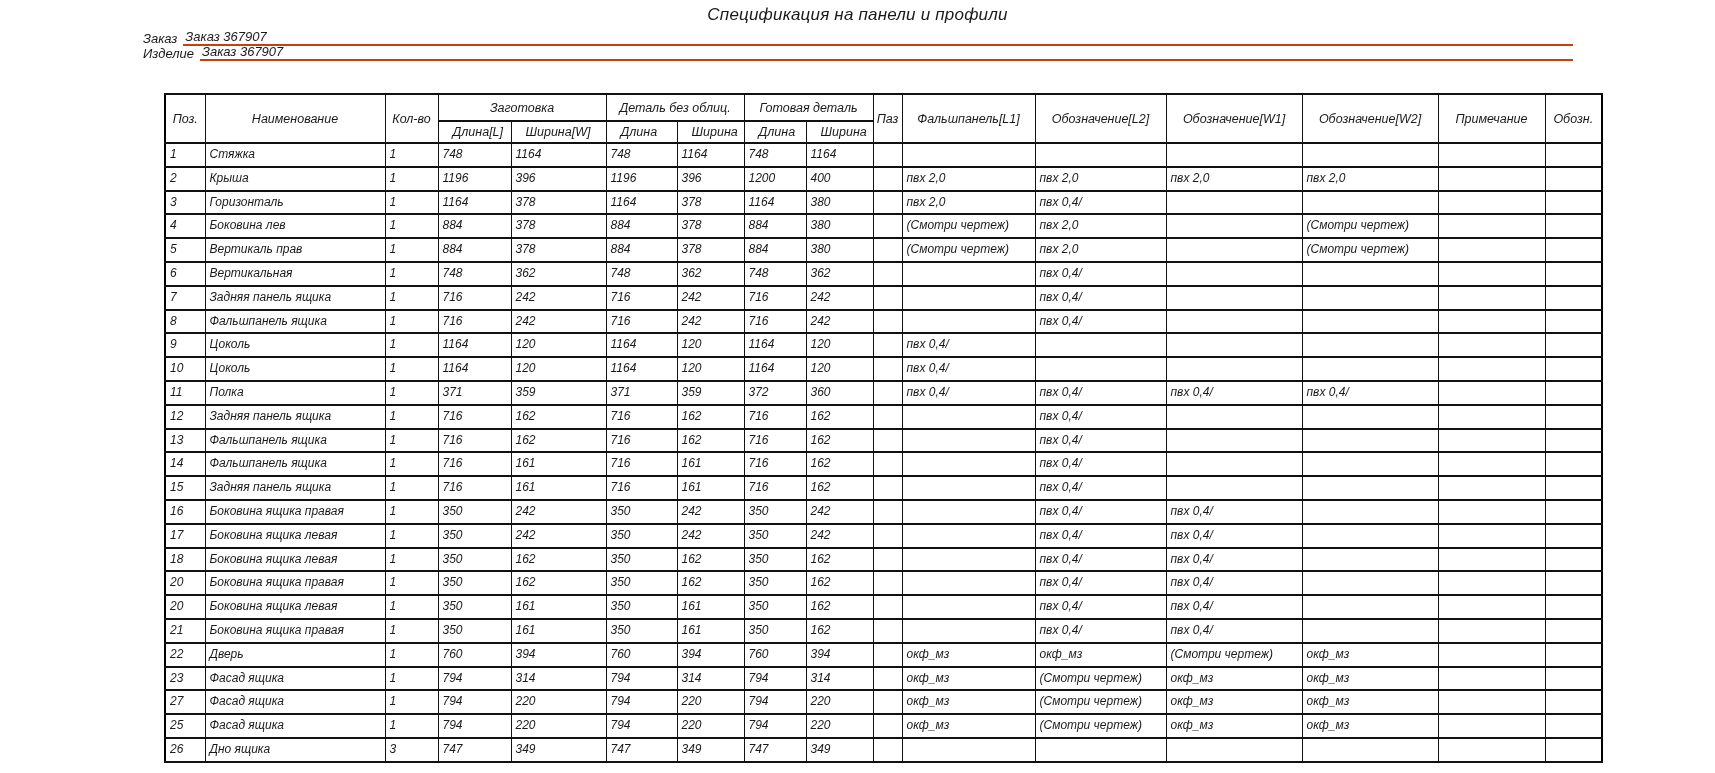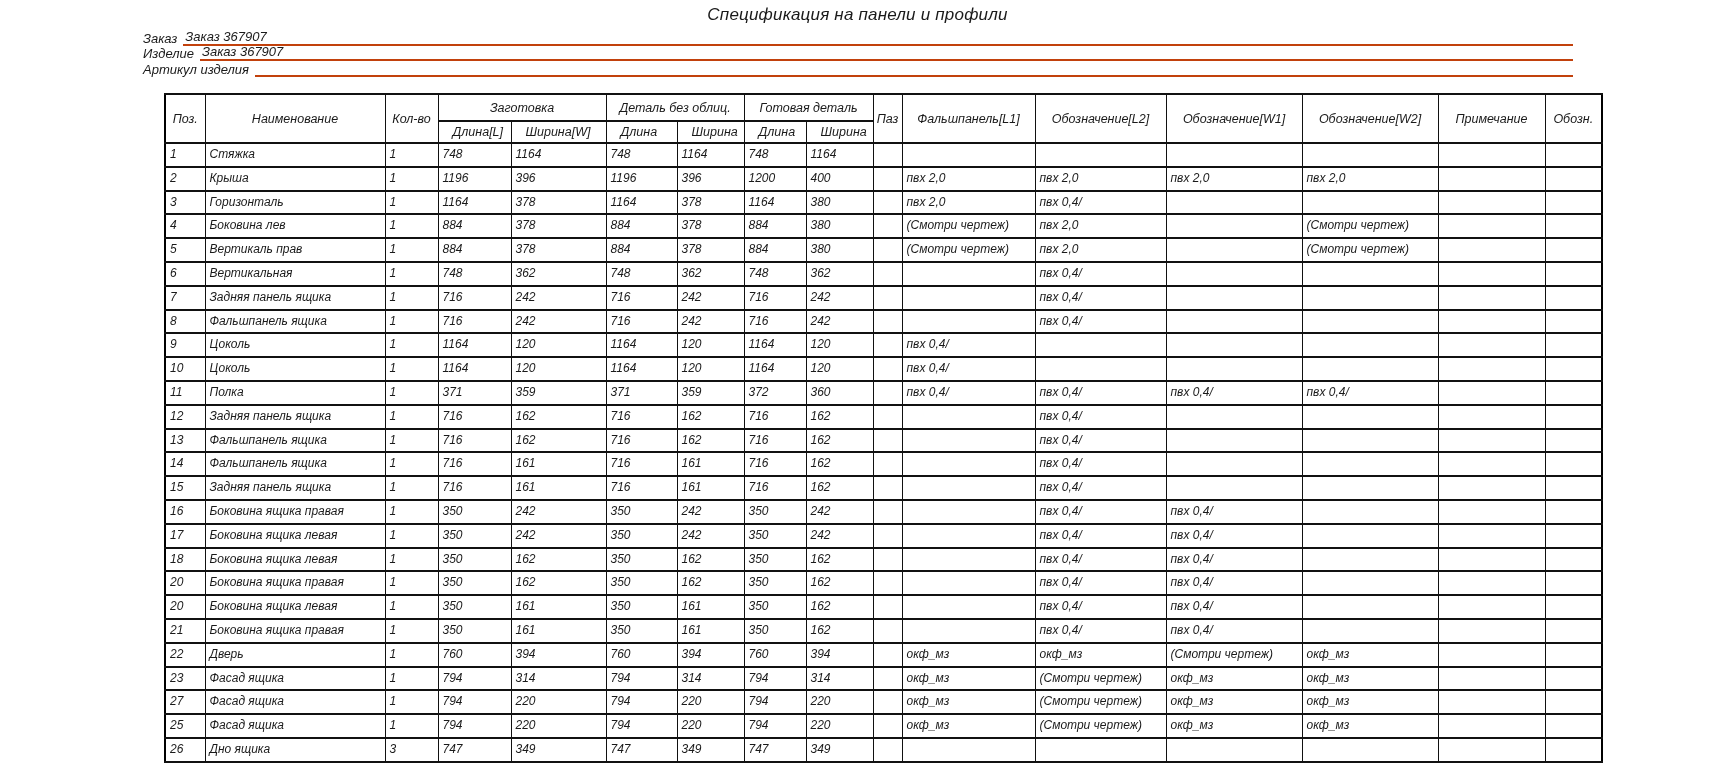--- a/index.html
+++ b/index.html
@@ -97,24 +97,20 @@
   <div class="doc-title">Спецификация на панели и профили</div>
 
   <div class="meta-block">
     <div class="meta-row">
       <span class="meta-label">Заказ</span>
       <span class="meta-value">Заказ 367907</span>
     </div>
     <div class="meta-row">
       <span class="meta-label">Изделие</span>
       <span class="meta-value">Заказ 367907</span>
-    </div>
-    <div class="meta-row">
-      <span class="meta-label">Артикул изделия</span>
-      <span class="meta-value"></span>
     </div>
   </div>
 
   <table class="spec">
     <colgroup>
         <col style="width: 40px;">
         <col style="width: 180px;">
         <col style="width: 53px;">
         <col style="width: 73px;">
         <col style="width: 95px;">

